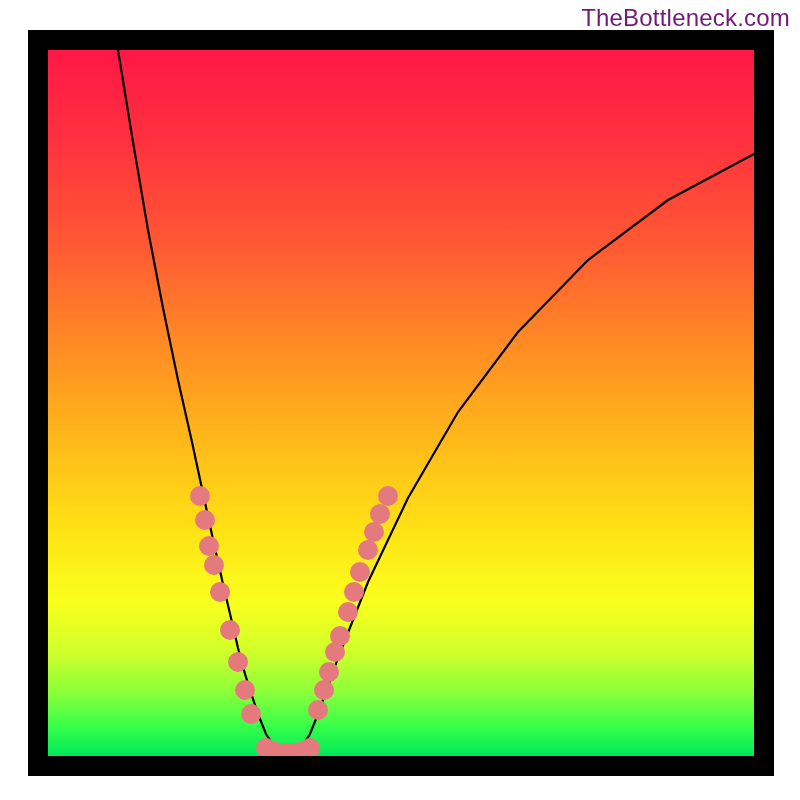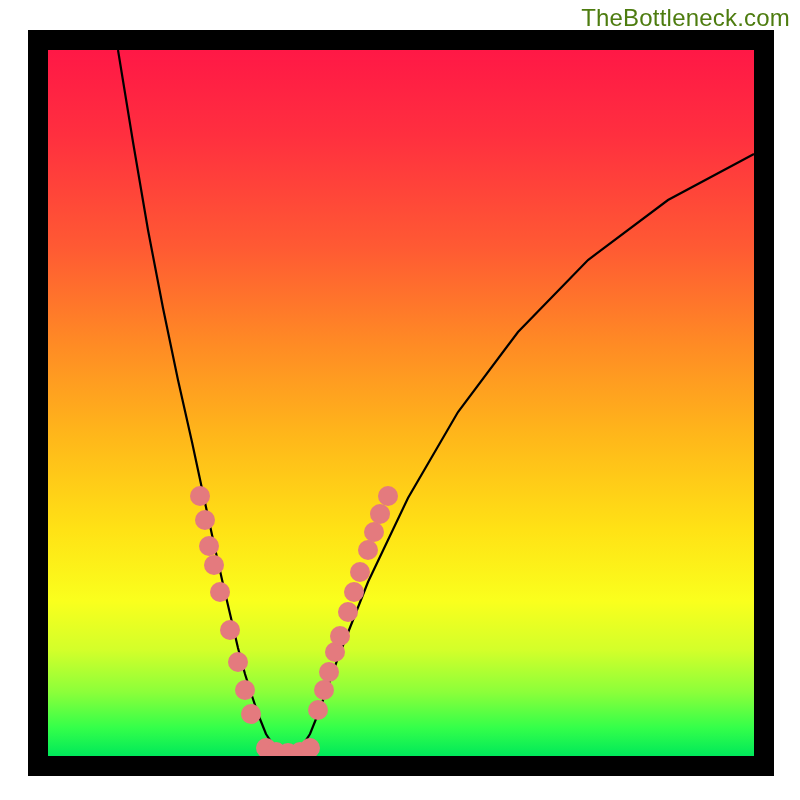--- a/index.html
+++ b/index.html
@@ -13,21 +13,21 @@
   }
   .stage {
     position: relative;
     width: 800px;
     height: 800px;
   }
   .watermark {
     position: absolute;
     top: 4px;
     right: 10px;
-    color: #4d7c0f;
+    color: #701a75;
     font-size: 24px;
     font-family: Arial, sans-serif;
     letter-spacing: 0.2px;
     z-index: 3;
   }
   .frame-outer {
     position: absolute;
     top: 30px;
     left: 28px;
     width: 746px;

